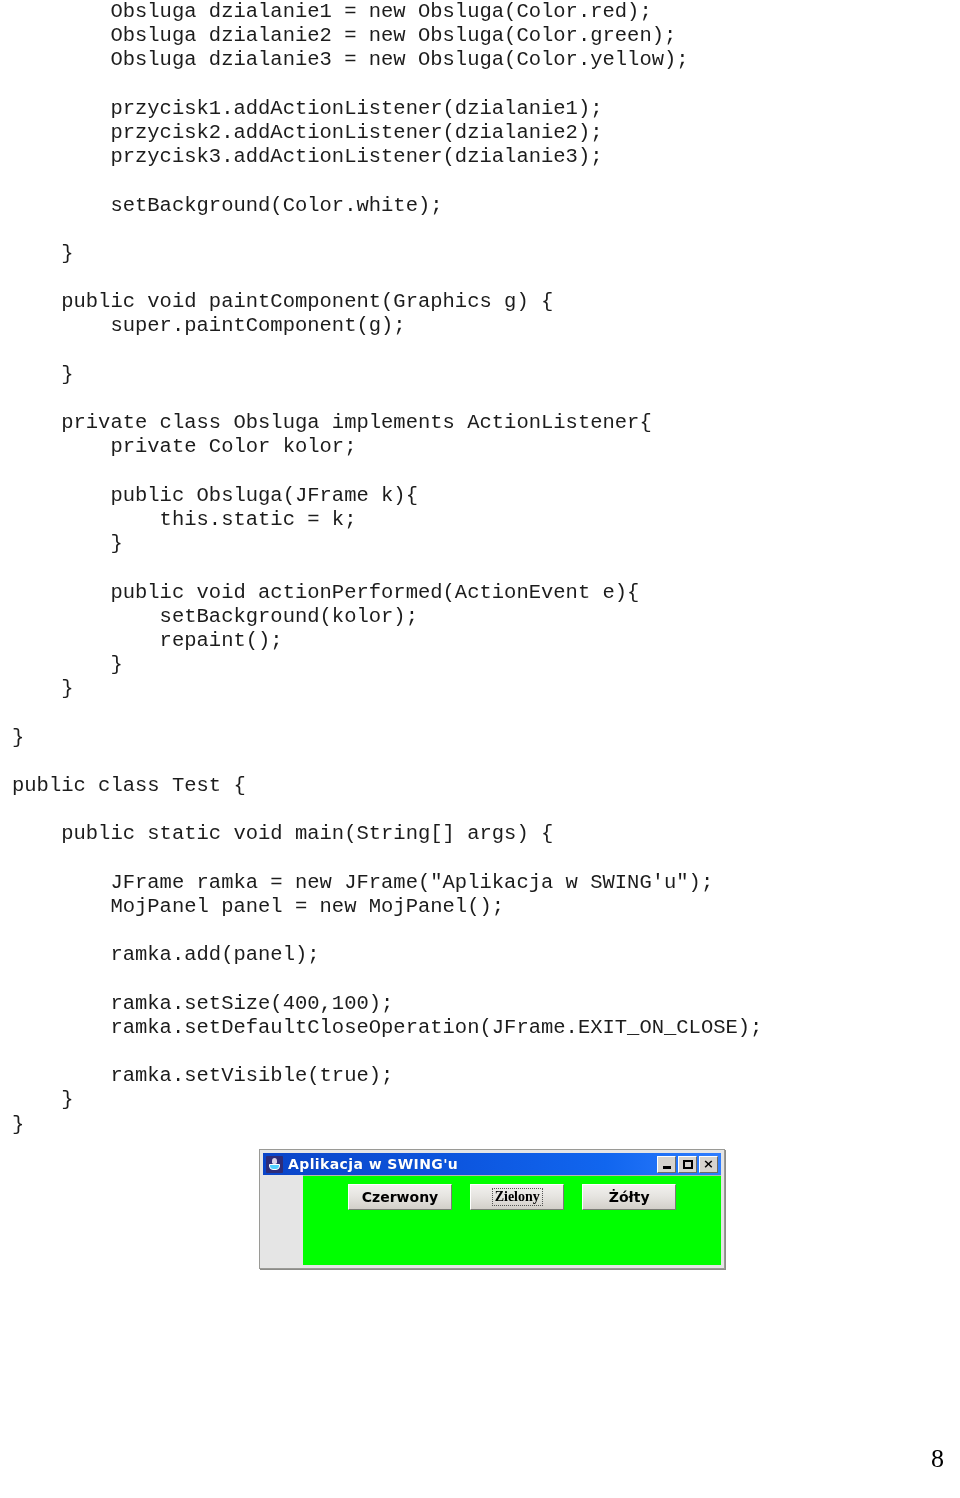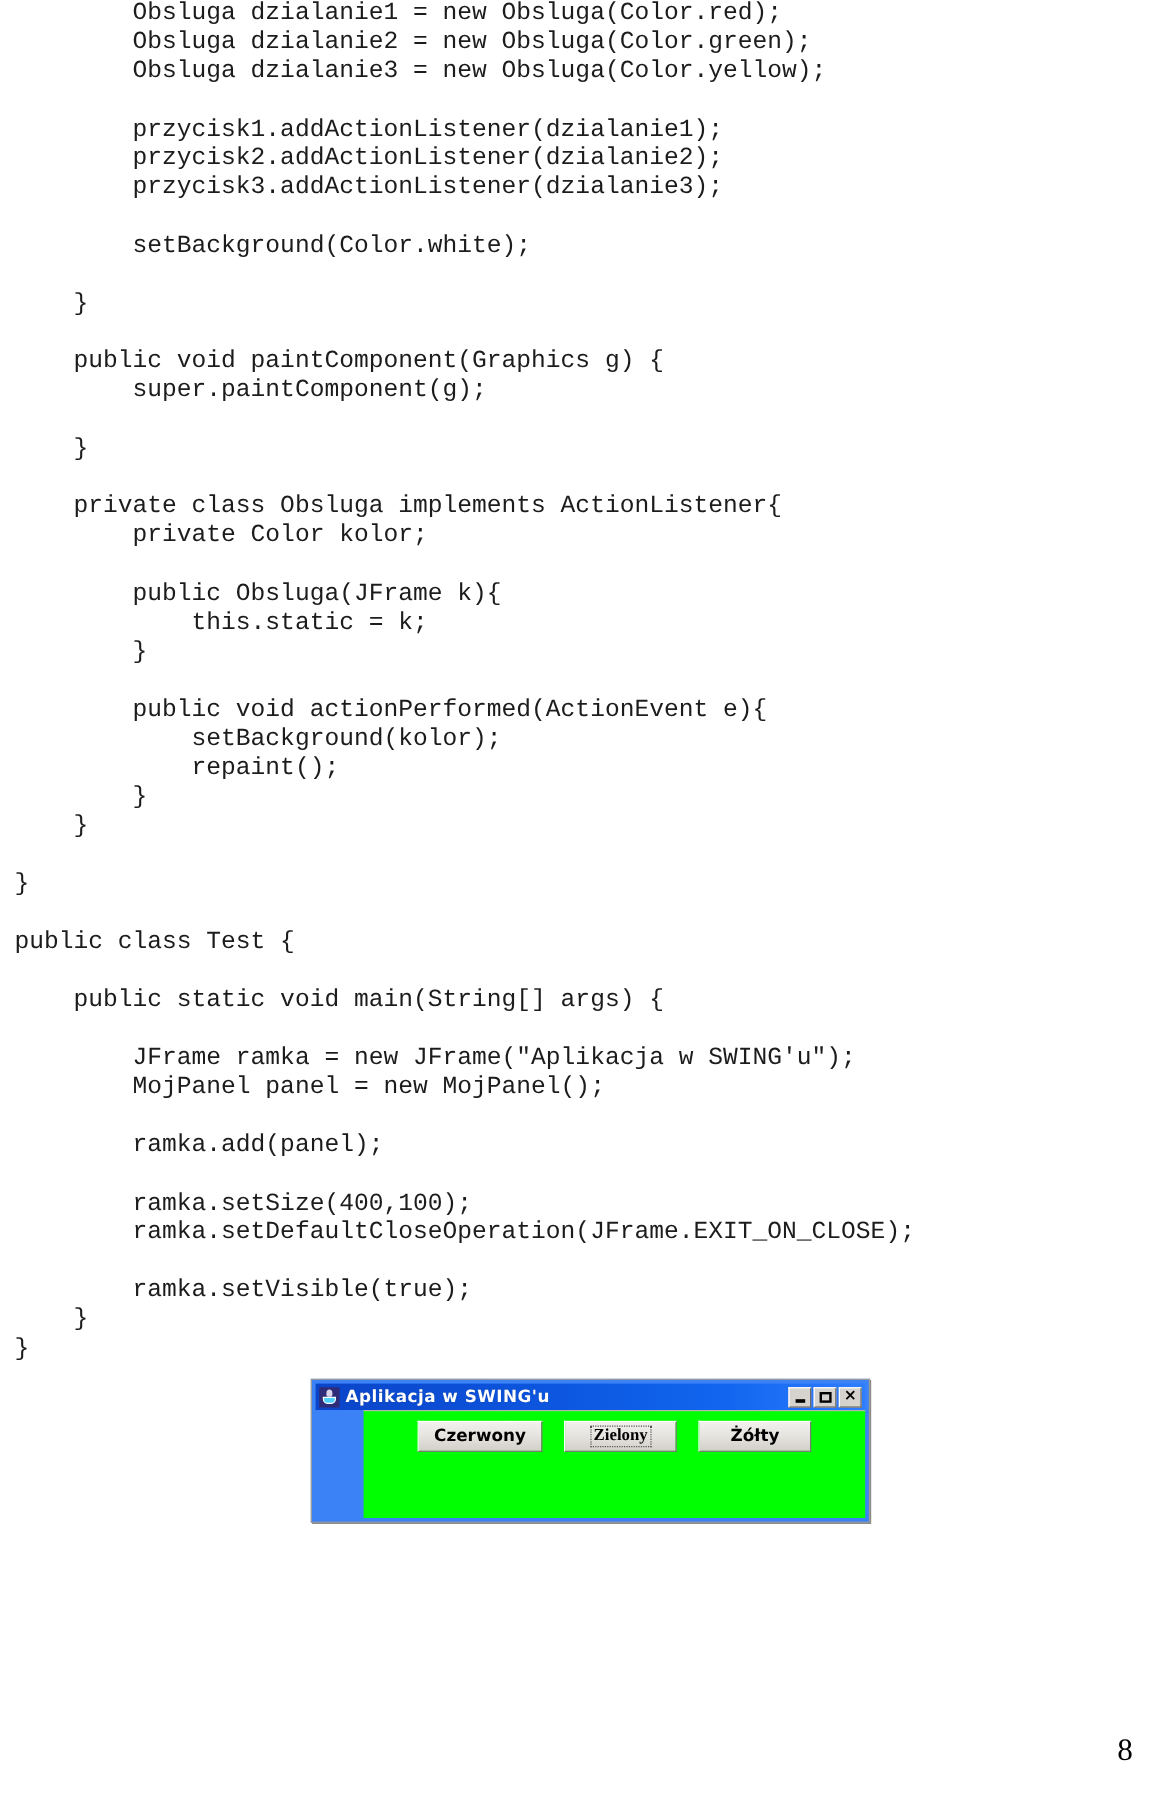--- a/index.html
+++ b/index.html
@@ -44,21 +44,21 @@
     color: transparent;
   }
 
   
   #swing-window {
     position: absolute;
     left: 247px;
     top: 1149px;
     width: 466px;
     height: 120px;
-    background: #3b82f6;
+    background: #e5e5e5;
     border: 1px solid #9a9a96;
     box-shadow: 1px 1px 0 #8c8c88;
     box-sizing: border-box;
     padding: 3px;
   }
   #swing-titlebar {
     height: 22px;
     background: linear-gradient(to right, #0a44c8 0%, #0d57e0 45%, #1166ef 75%, #2f7dff 100%);
     display: flex;
     align-items: center;

